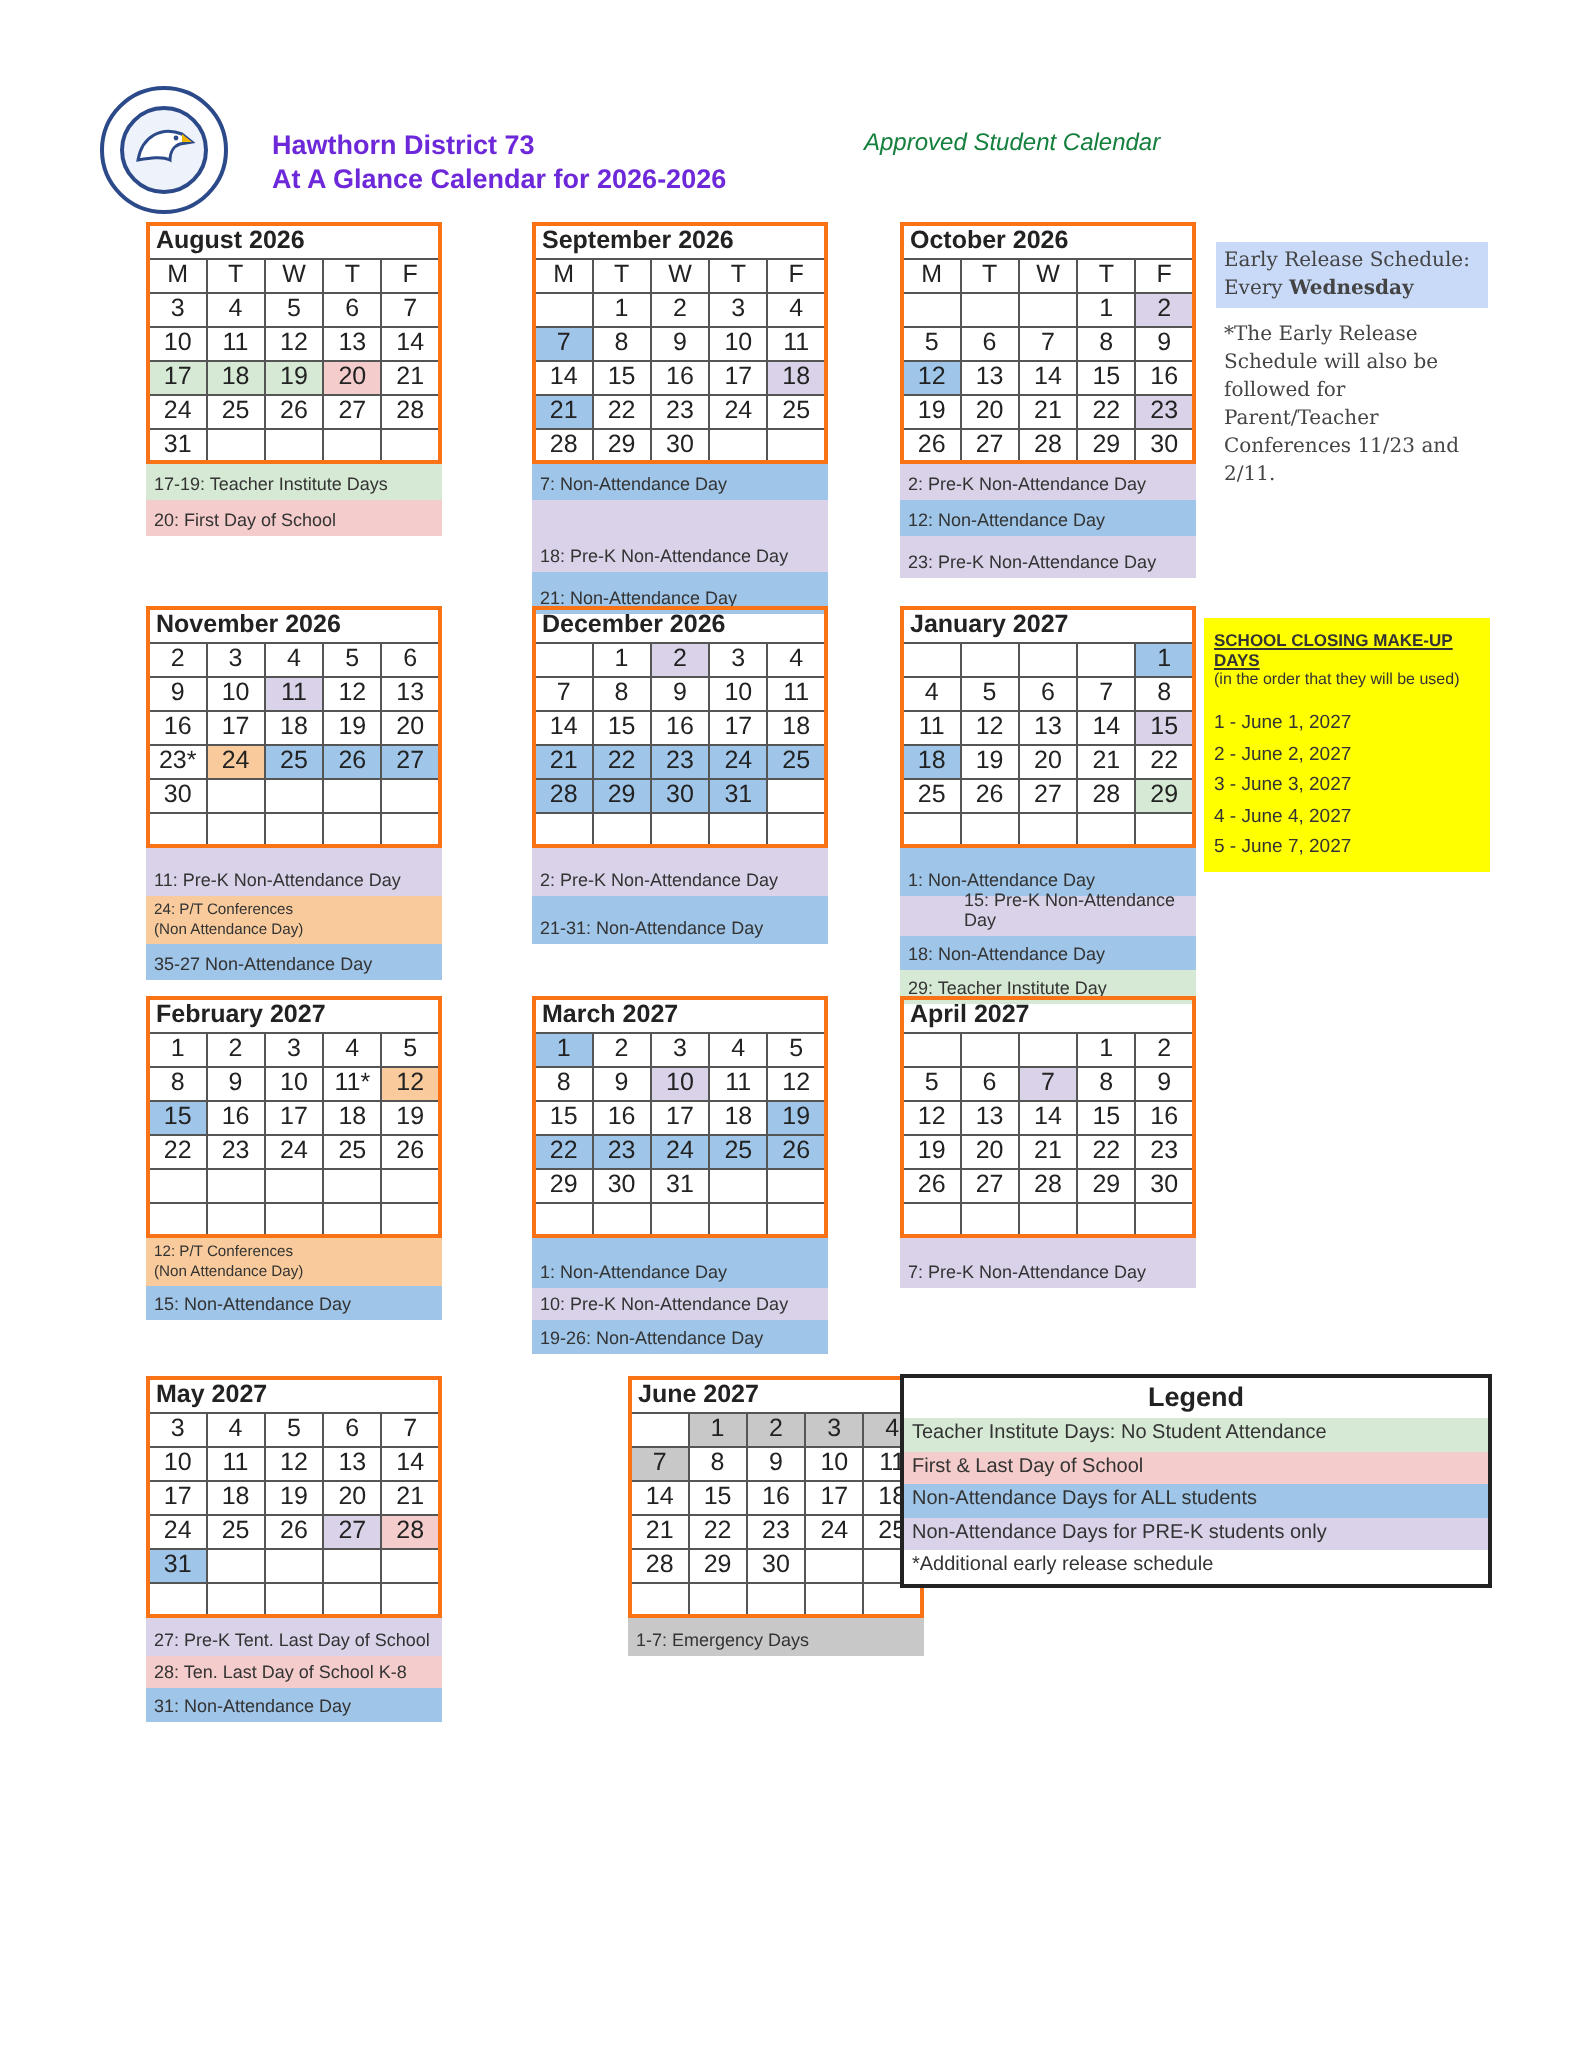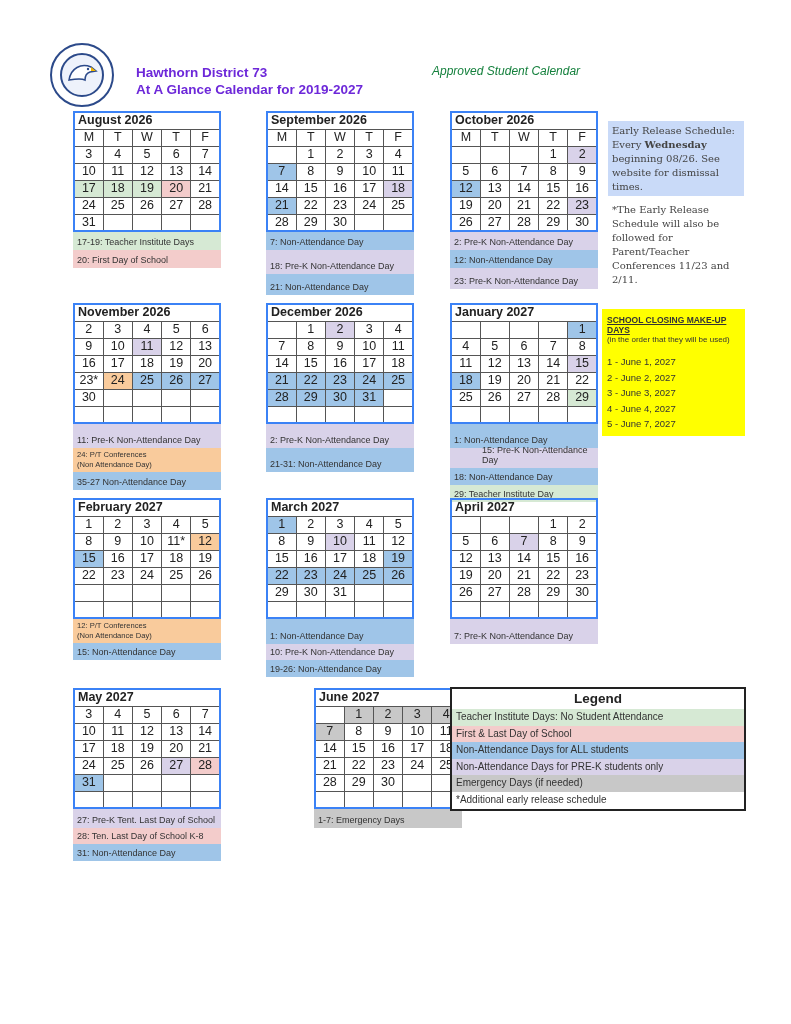--- a/index.html
+++ b/index.html
@@ -9,21 +9,21 @@
   .logo { position: absolute; left: 50px; top: 43px; width: 64px; height: 64px; border-radius: 50%;
           border: 2px solid #2c4a8a; background: #fff; display: flex; align-items: center; justify-content: center; }
   .logo-inner { width: 44px; height: 44px; border-radius: 50%; border: 2px solid #2c4a8a; background: #eef2fb;
                 display: flex; align-items: center; justify-content: center; }
   .logo-inner svg { width: 34px; height: 34px; }
 
   .title { position: absolute; left: 136px; top: 64px; font-size: 13.5px; font-weight: bold; line-height: 17px; color: #6d28d9; }
   .approved { position: absolute; left: 432px; top: 64px; font-size: 12px; font-style: italic; color: #15803d; }
 
   .month { position: absolute; width: 148px; }
-  .cal { width: 148px; border: 2px solid #3b82f6; border-collapse: collapse; table-layout: fixed; }
+  .cal { width: 148px; border: 2px solid #f97316; border-collapse: collapse; table-layout: fixed; }
   .cal td { border: 1px solid #555; height: 17px; text-align: center; font-size: 12.5px; line-height: 15px; padding: 0; }
   .cal .mh { text-align: left; font-weight: bold; font-size: 12.5px; padding-left: 3px; }
   .c-ti { background: #d6e9d4; }
   .c-fl { background: #f3cccb; }
   .c-na { background: #9fc5e8; }
   .c-pk { background: #d9d2e9; }
   .c-pt { background: #f9cb9c; }
   .c-em { background: #c8c8c8; }
 
   .notes { width: 148px; }
@@ -50,21 +50,21 @@
   <div class="logo-inner">
     <svg viewBox="0 0 34 34">
         <path d="M4 22 C6 10 16 5 26 9 L31 13 L25 14 C22 15 20 18 20 22 C16 20 10 21 4 22 Z" fill="#ffffff" stroke="#2c4a8a" stroke-width="1.5"></path>
         <circle cx="23" cy="11" r="1.2" fill="#2c4a8a"></circle>
         <path d="M26 9 L31 13 L26 13 Z" fill="#f2b600"></path>
       </svg>
   </div>
 </div>
 <div class="title">
   <div>Hawthorn District 73</div>
-  <div>At A Glance Calendar for 2019-2027</div>
+  <div>At A Glance Calendar for 2026-2026</div>
 </div>
 <div class="approved">Approved Student Calendar</div>
 
 <div class="month" style="left:73px; top:111px;">
   <table class="cal">
     <tbody>
         <tr>
           <td colspan="5" class="mh">August 2026</td>
         </tr>
     <tr>
@@ -162,21 +162,21 @@
           <td>28</td>
           <td>29</td>
           <td>30</td>
           <td></td>
           <td></td>
         </tr>
   </tbody>
     </table>
   <div class="notes">
     <div class="note c-na" style="height:18px;">7: Non-Attendance Day</div>
-    <div class="note c-pk" style="height:24px;">18: Pre-K Non-Attendance Day</div>
+    <div class="note c-pk" style="height:36px;">18: Pre-K Non-Attendance Day</div>
     <div class="note c-na" style="height:21px;">21: Non-Attendance Day</div>
   </div>
 </div>
 
 <div class="month" style="left:450px; top:111px;">
   <table class="cal">
     <tbody>
         <tr>
           <td colspan="5" class="mh">October 2026</td>
         </tr>
@@ -228,21 +228,20 @@
     <div class="note c-pk" style="height:18px;">2: Pre-K Non-Attendance Day</div>
     <div class="note c-na" style="height:18px;">12: Non-Attendance Day</div>
     <div class="note c-pk" style="height:21px;">23: Pre-K Non-Attendance Day</div>
   </div>
 </div>
 
 <div class="early">
   <div class="box">
     <div>Early Release Schedule:</div>
     <div><span>Every </span><b>Wednesday</b></div>
-    <div>beginning 08/26. See website for dismissal times.</div>
   </div>
   <div class="foot">*The Early Release Schedule will also be followed for Parent/Teacher Conferences 11/23 and 2/11.</div>
 </div>
 
 <div class="month" style="left:73px; top:303px;">
   <table class="cal">
     <tbody>
         <tr>
           <td colspan="5" class="mh">November 2026</td>
         </tr>
@@ -706,15 +705,14 @@
     <div class="note c-em" style="height:19px;">1-7: Emergency Days</div>
   </div>
 </div>
 
 <div class="legend">
   <div class="lt">Legend</div>
   <div class="li c-ti">Teacher Institute Days: No Student Attendance</div>
   <div class="li c-fl">First &amp; Last Day of School</div>
   <div class="li c-na">Non-Attendance Days for ALL students</div>
   <div class="li c-pk">Non-Attendance Days for PRE-K students only</div>
-  <div class="li c-em">Emergency Days (if needed)</div>
   <div class="li">*Additional early release schedule</div>
 </div>
 
 </body></html>

